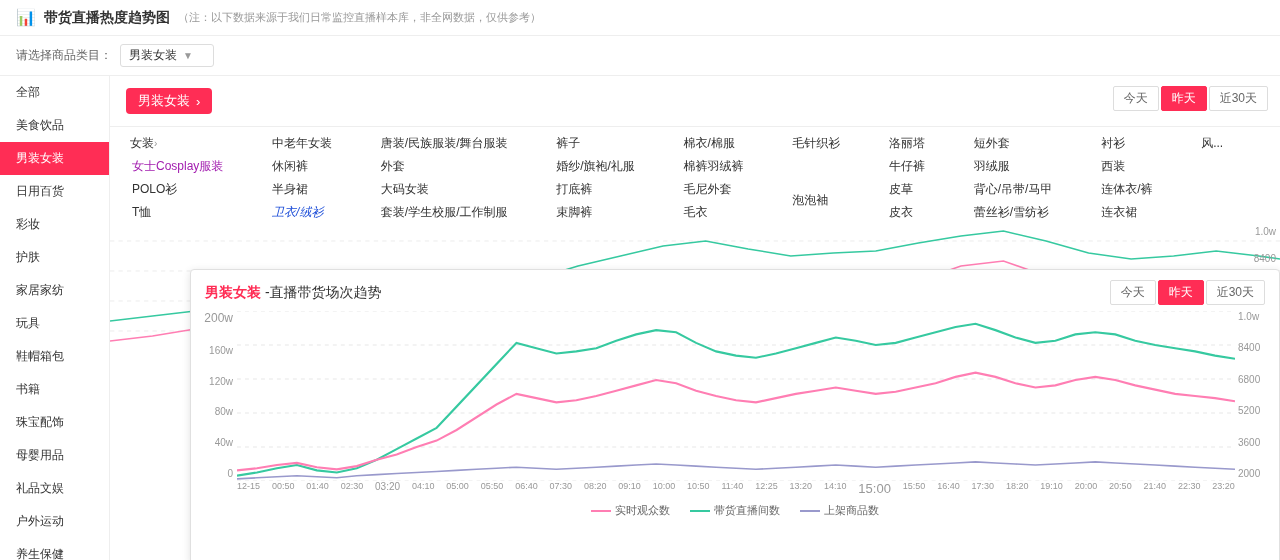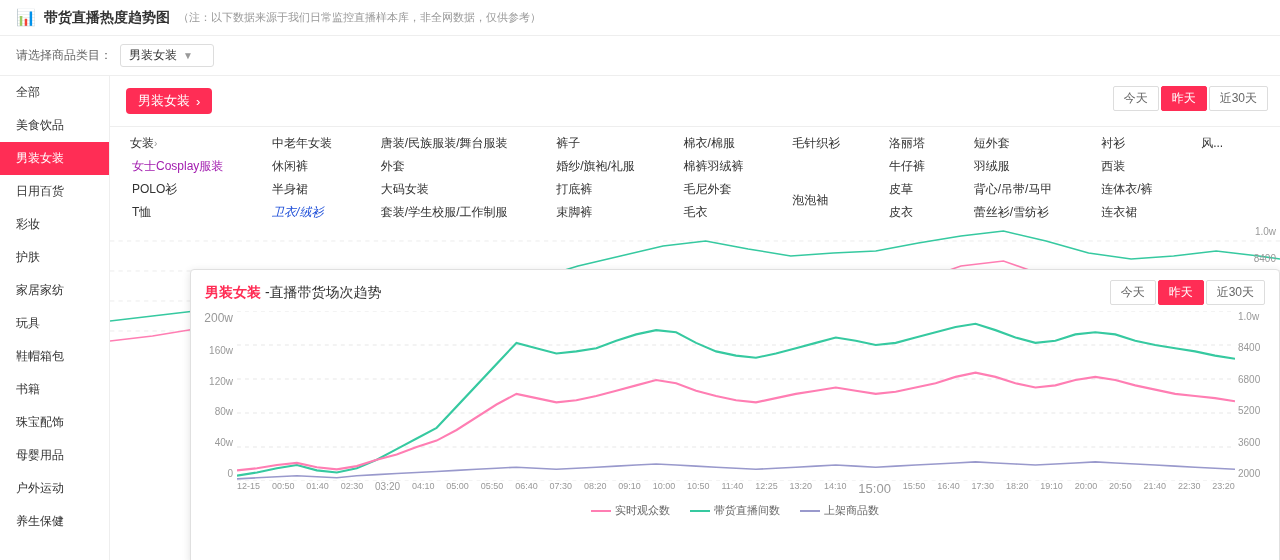--- a/index.html
+++ b/index.html
@@ -80,20 +80,21 @@
       <div class="sidebar-item active">男装女装</div>
       <div class="sidebar-item">日用百货</div>
       <div class="sidebar-item">彩妆</div>
       <div class="sidebar-item">护肤</div>
       <div class="sidebar-item">家居家纺</div>
       <div class="sidebar-item">玩具</div>
       <div class="sidebar-item">鞋帽箱包</div>
       <div class="sidebar-item">书籍</div>
       <div class="sidebar-item">珠宝配饰</div>
       <div class="sidebar-item">母婴用品</div>
+      <div class="sidebar-item">礼品文娱</div>
       <div class="sidebar-item">户外运动</div>
       <div class="sidebar-item">养生保健</div>
 
     </div>
 
     <div class="content-area">
 
       <div class="category-panel" style="position:relative;">
         <div class="category-tag">
           <span>男装女装</span>

